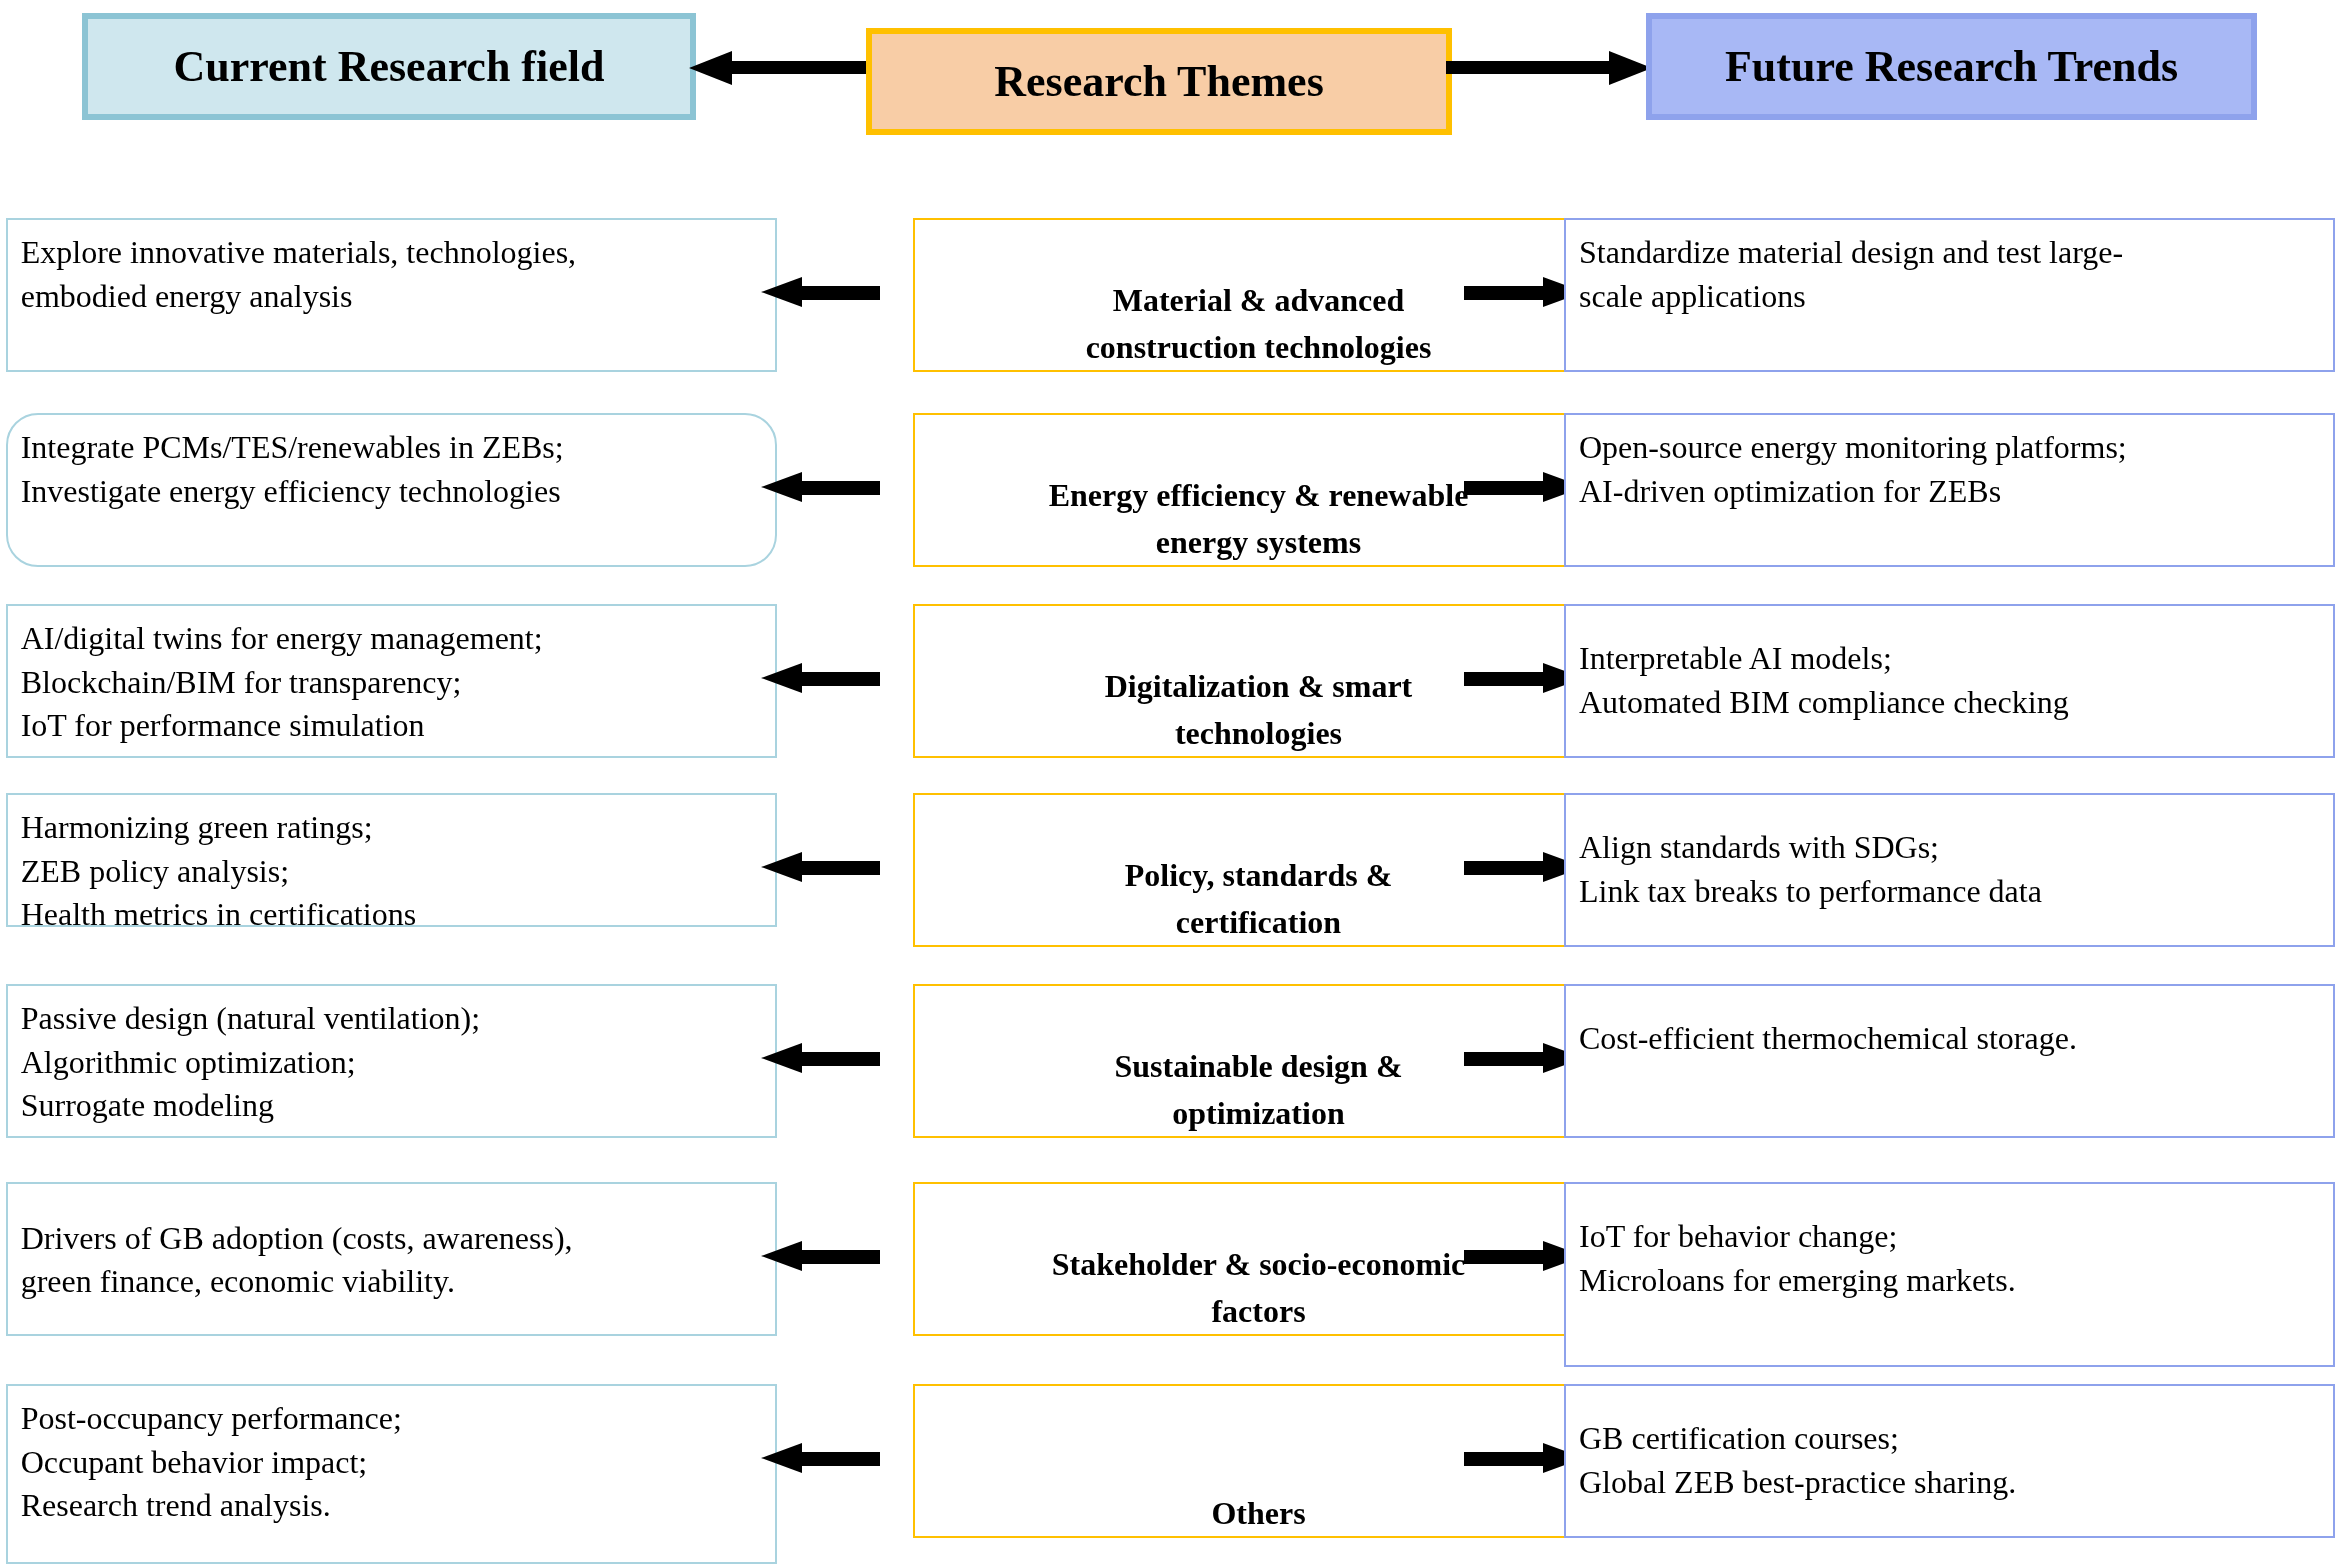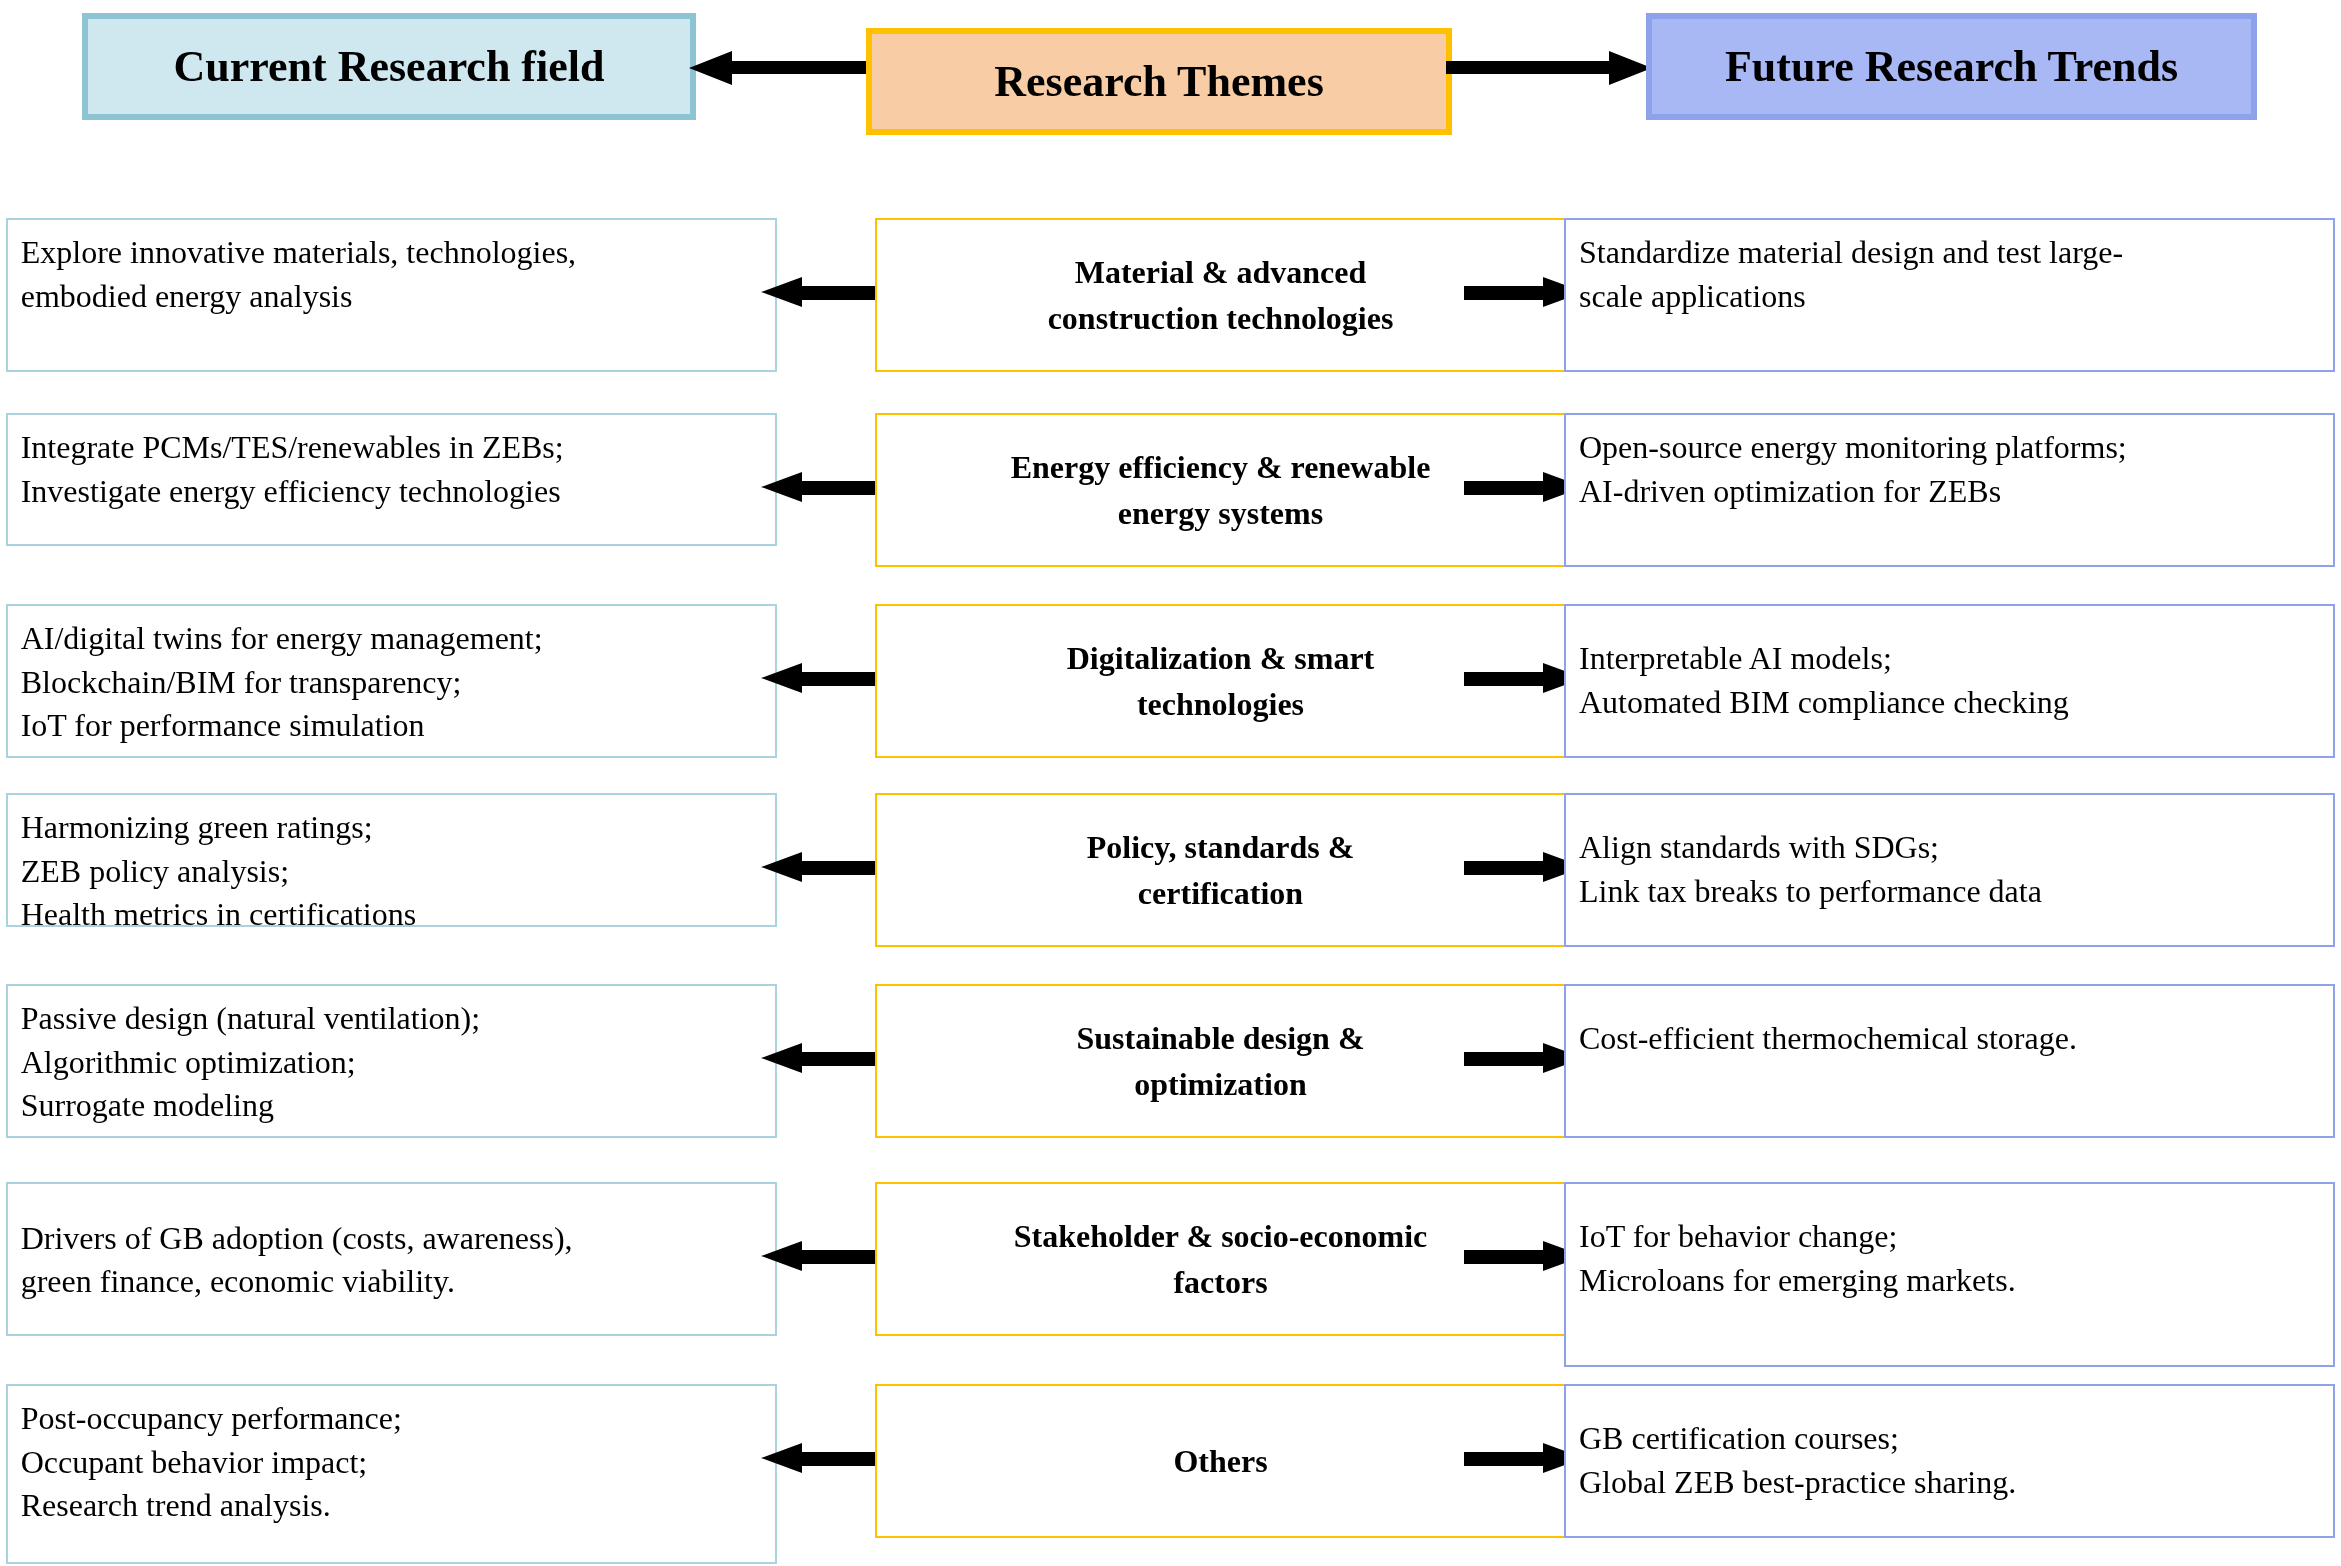--- a/index.html
+++ b/index.html
@@ -103,25 +103,25 @@
     box-sizing: border-box;
     background: #ffffff;
   }
   .cell-left {
     left: 5.7px;
     width: 771px;
     border: 2.1px solid #a9d3df;
     padding: 11.4px 10px 7.1px 13px;
   }
   .cell-center {
-    left: 875px;
+    left: 913px;
     width: 691px;
     border: 2.1px solid #ffc000;
     display: flex;
-    align-items: center;
+    align-items: flex-end;
     justify-content: center;
     text-align: center;
   }
   .cell-right {
     left: 1564px;
     width: 771px;
     border: 2.1px solid #8ea2ec;
     padding: 11.4px 10px 7.1px 13px;
   }
 
@@ -222,21 +222,21 @@
     </div>
     <div class="cell cell-right" style="height:154px;">
       <div class="body-text">
         <span class="ln">Standardize material design and test large-</span>
         <span class="ln">scale applications</span>
       </div>
     </div>
   </div>
 
   <div class="row" style="top:413px;">
-    <div class="cell cell-left" style="height:133px;">
+    <div class="cell cell-left" style="height:154px;border-radius:32px;">
       <div class="body-text">
         <span class="ln">Integrate PCMs/TES/renewables in ZEBs;</span>
         <span class="ln">Investigate energy efficiency technologies</span>
       </div>
     </div>
     <div class="row-arrow arrow-left-side" style="top:59px;">
       <span class="head"></span>
       <span class="shaft"></span>
     </div>
     <div class="cell cell-center" style="height:154px;">

